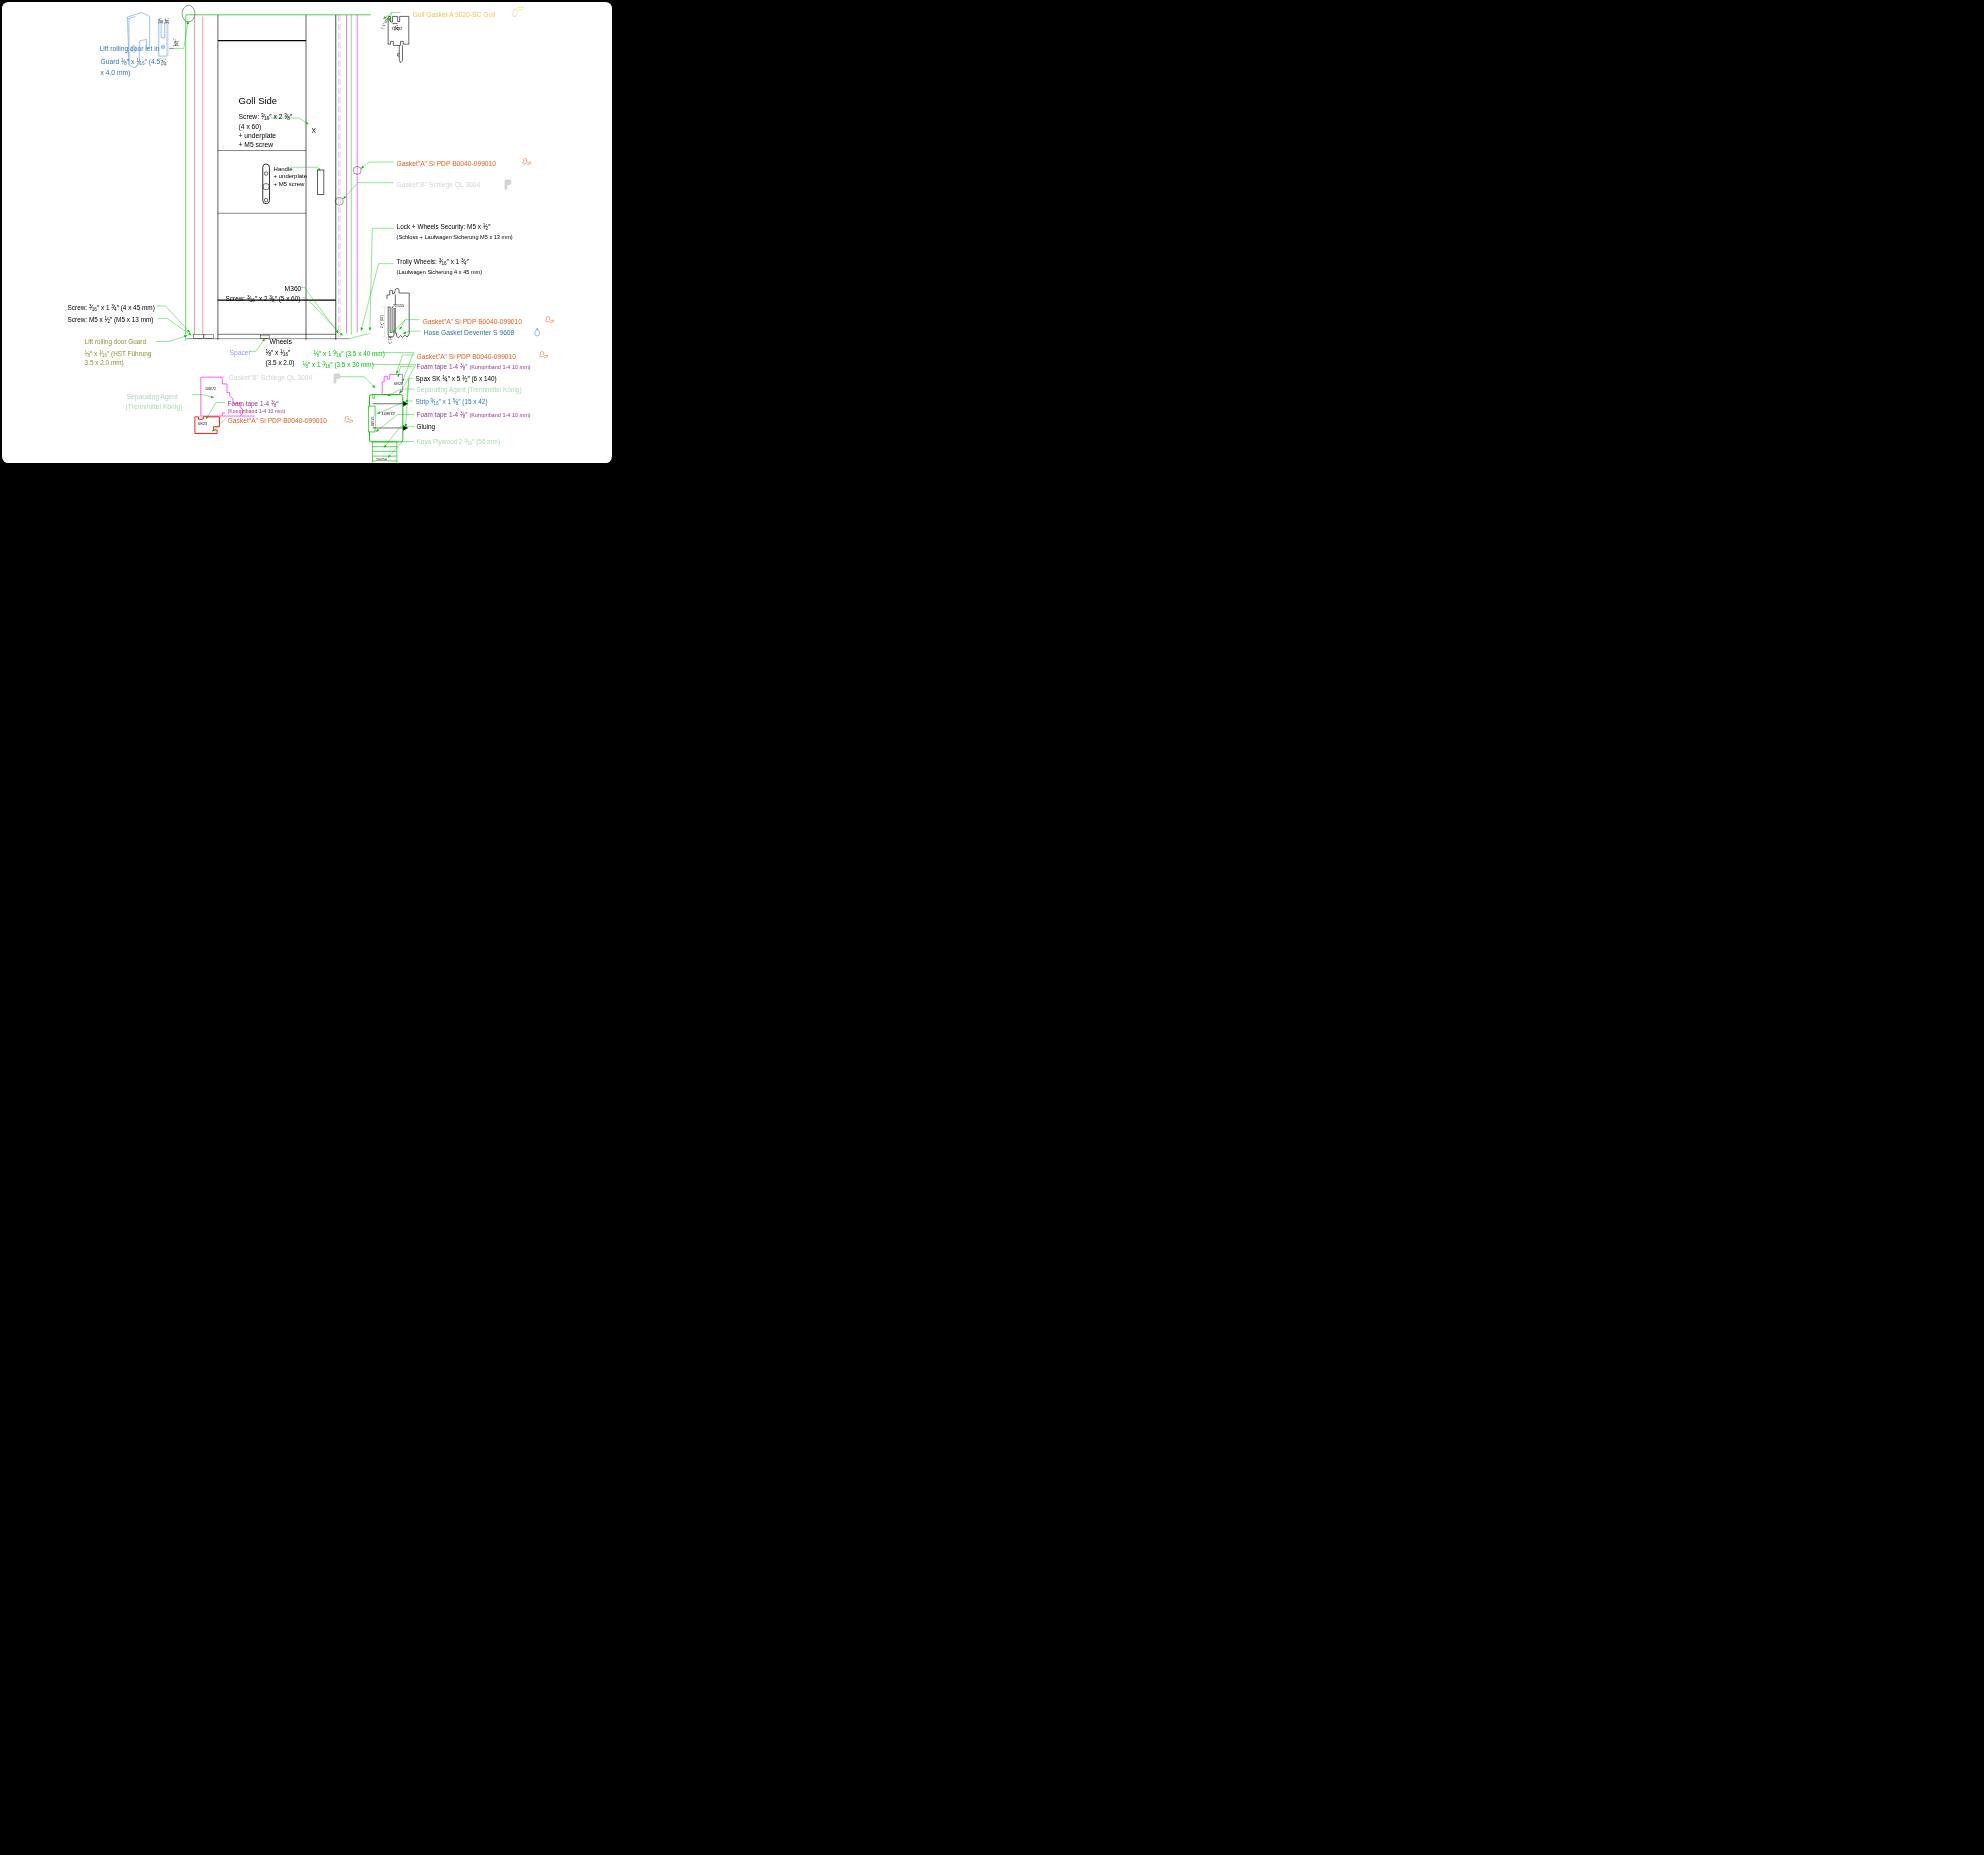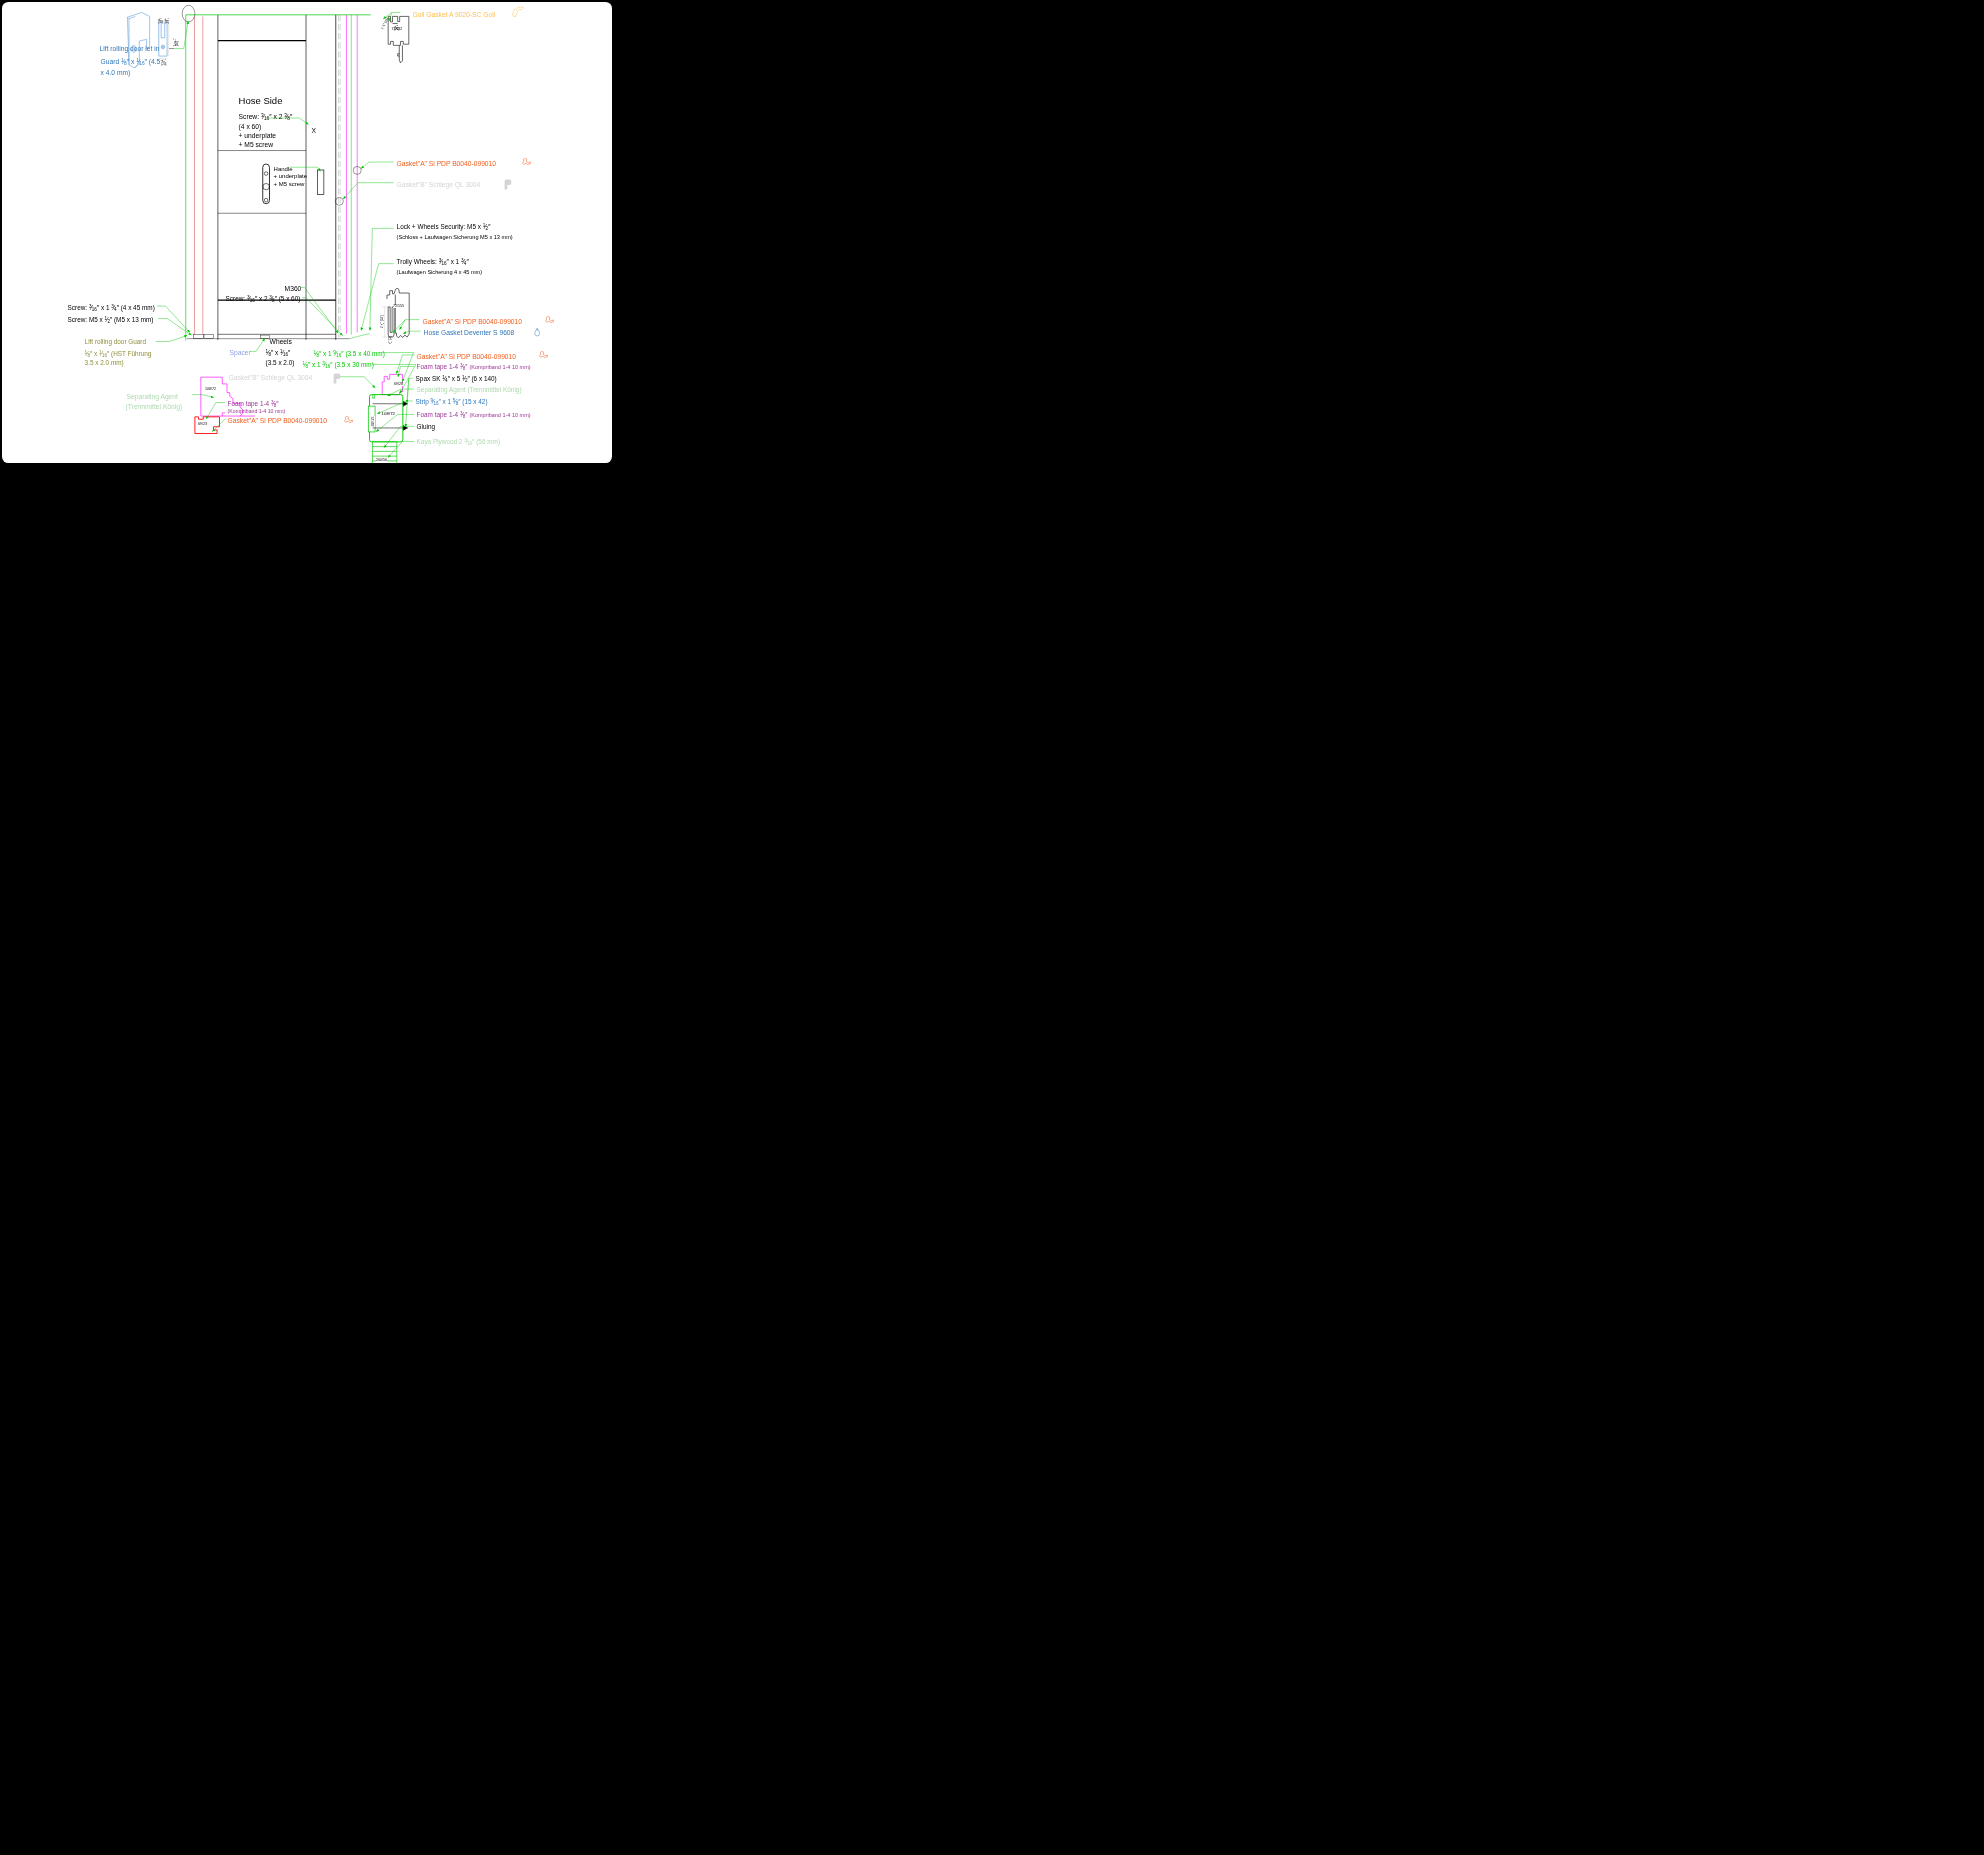--- a/index.html
+++ b/index.html
@@ -194,21 +194,21 @@
 
 <div class="lbl s7 frx" style="left:157px;top:16px;"><span class="fr"><span class="nu">5</span><span class="sl">⁄</span><span class="dn">8</span></span>″</div>
 <div class="lbl s7" style="left:157px;top:19px;">[16]</div>
 <div class="lbl s7 frx" style="left:163px;top:16px;"><span class="fr"><span class="nu">3</span><span class="sl">⁄</span><span class="dn">16</span></span>″</div>
 <div class="lbl s7" style="left:164px;top:19px;">[4]</div>
 <div class="lbl s7 rot90 frx" style="left:171px;top:44px;">1 <span class="fr"><span class="nu">15</span><span class="sl">⁄</span><span class="dn">16</span></span>″</div>
 <div class="lbl s7 rot90" style="left:174px;top:44px;">[50]</div>
 <div class="lbl s7 frx" style="left:159px;top:57px;"><span class="fr"><span class="nu">15</span><span class="sl">⁄</span><span class="dn">16</span></span>″</div>
 <div class="lbl s7" style="left:160px;top:61px;">[24]</div>
 
-<div class="lbl s24" style="left:237px;top:94px;">Hose Side</div>
+<div class="lbl s24" style="left:237px;top:94px;">Goll Side</div>
 <div class="lbl s17 frx" style="left:237px;top:111px;">Screw: <span class="fr"><span class="nu">3</span><span class="sl">⁄</span><span class="dn">16</span></span>″ x 2 <span class="fr"><span class="nu">3</span><span class="sl">⁄</span><span class="dn">8</span></span>″</div>
 <div class="lbl s17" style="left:237px;top:121px;">(4 x 60)</div>
 <div class="lbl s17" style="left:237px;top:130px;">+ underplate</div>
 <div class="lbl s17" style="left:237px;top:139px;">+ M5 screw</div>
 <div class="lbl s17" style="left:310px;top:125px;">X</div>
 
 <div class="lbl s15" style="left:272px;top:164px;">Handle</div>
 <div class="lbl s15" style="left:272px;top:171px;">+ underplate</div>
 <div class="lbl s15" style="left:272px;top:179px;">+ M5 screw</div>
 

